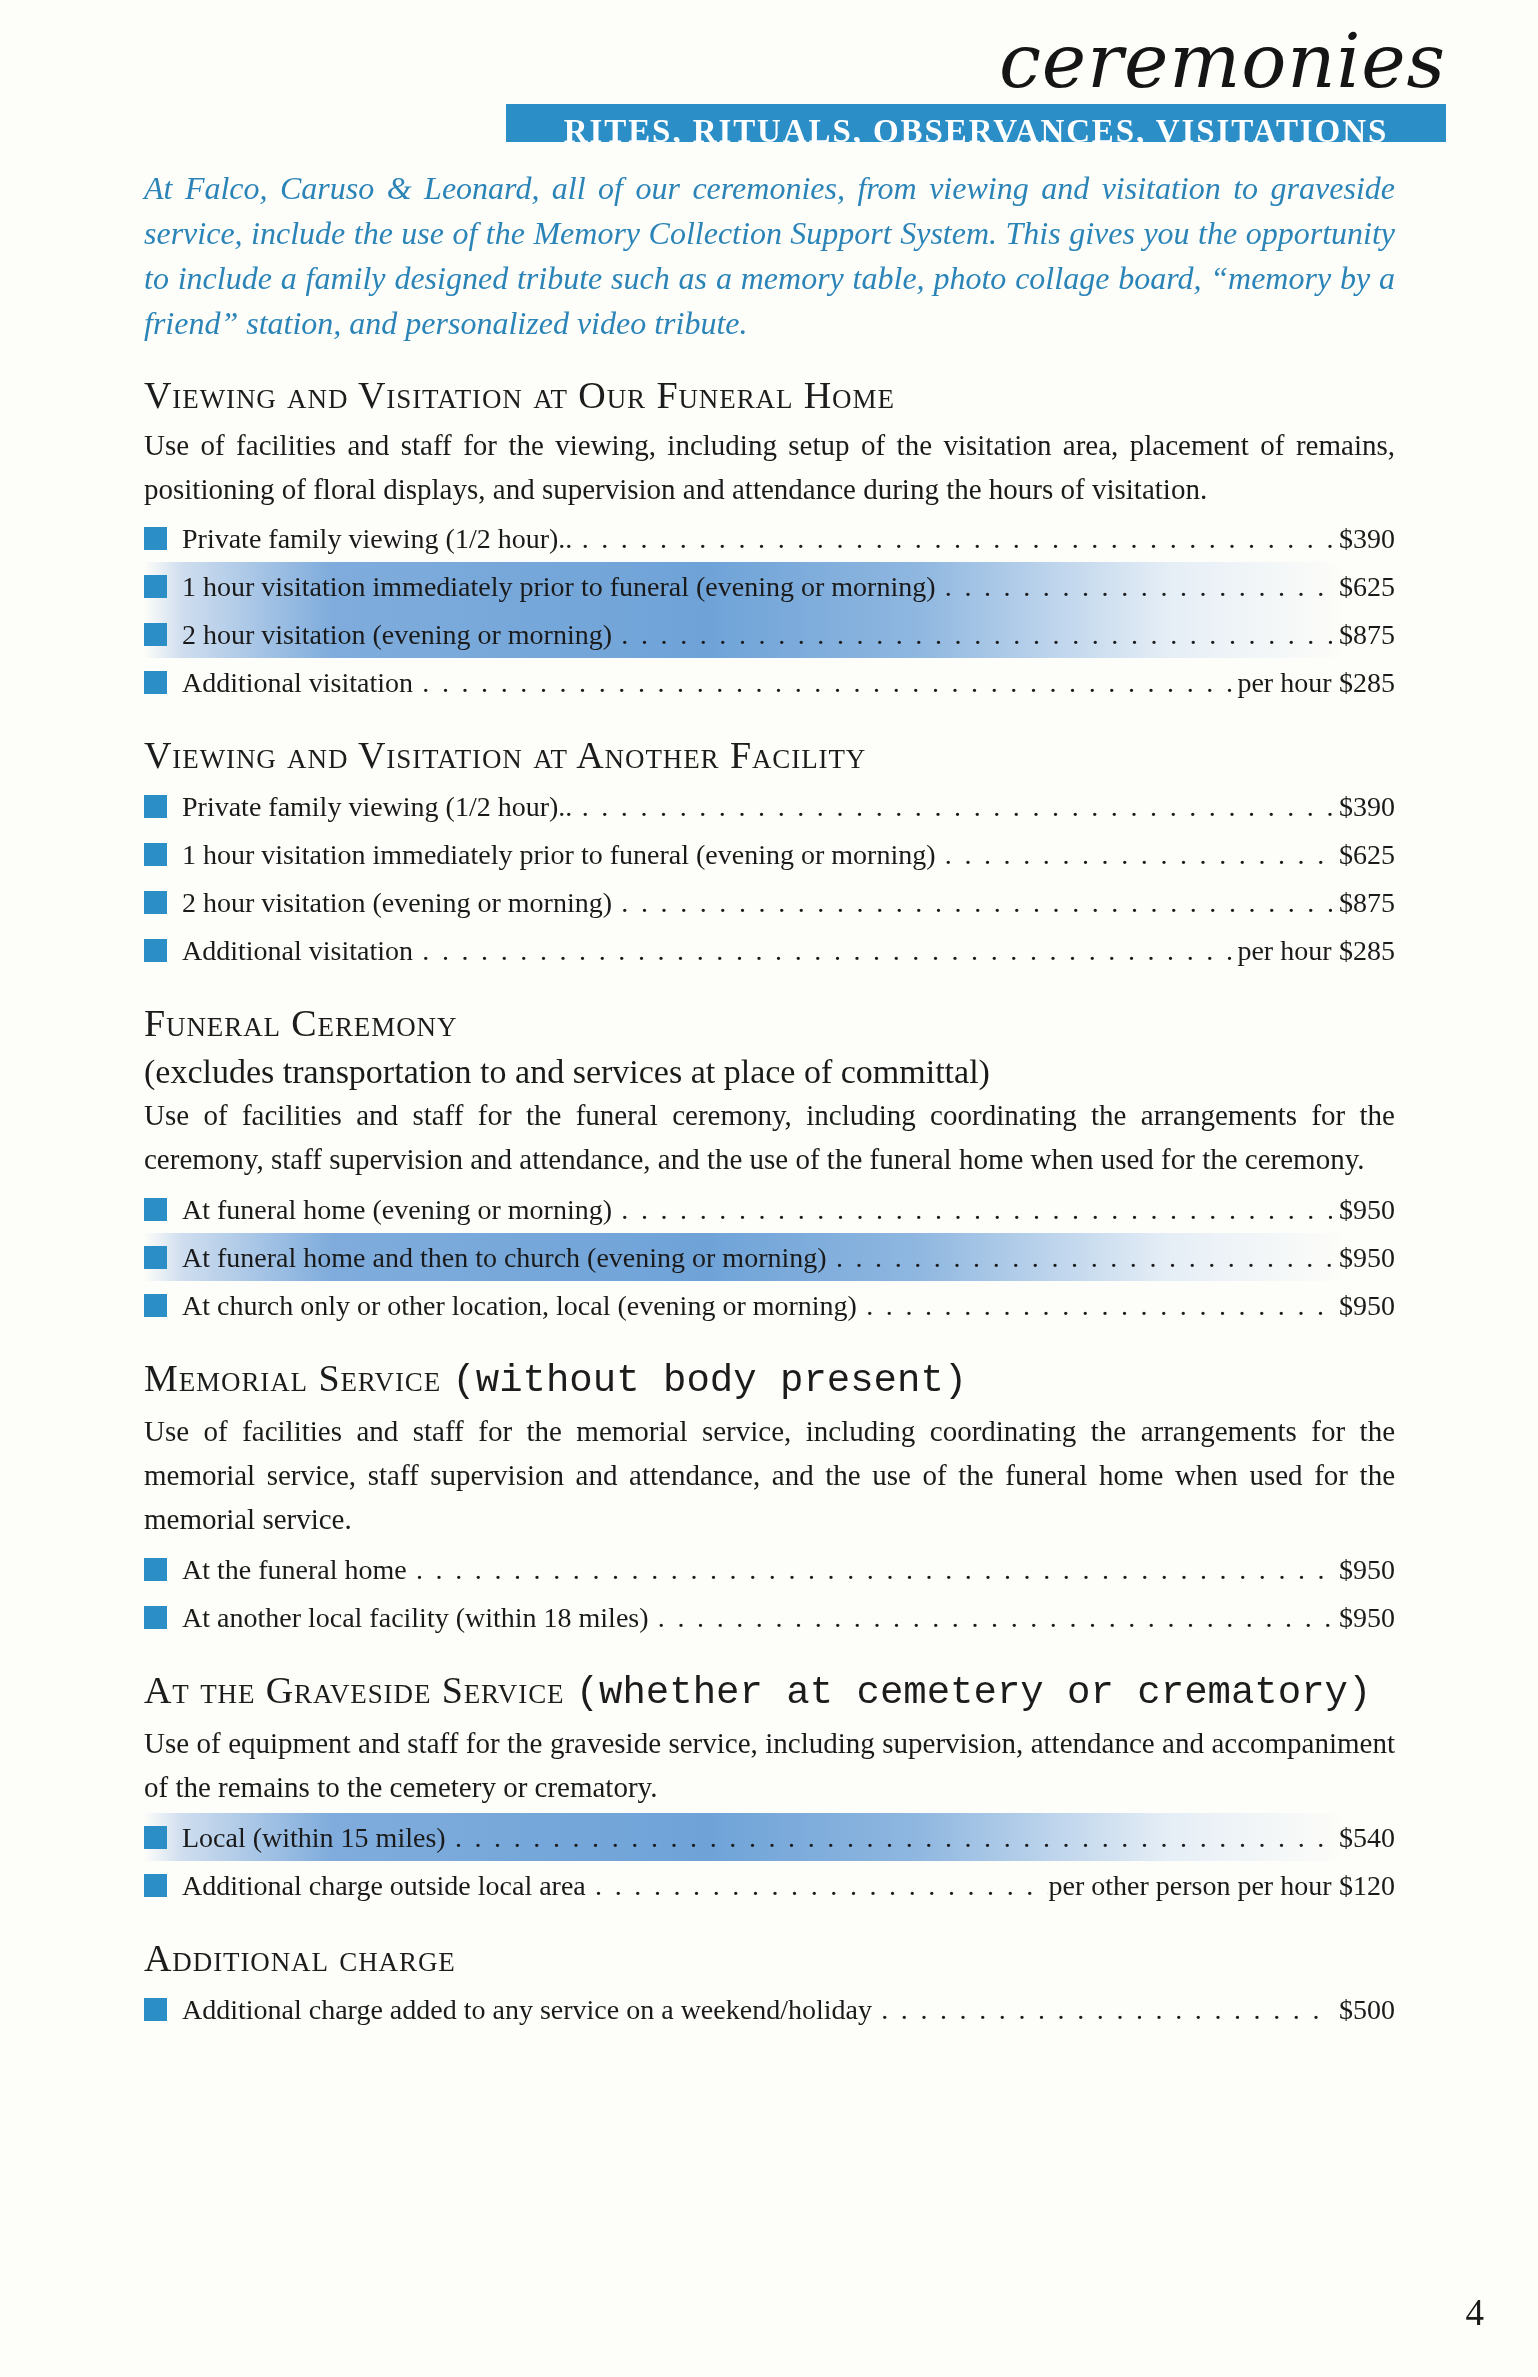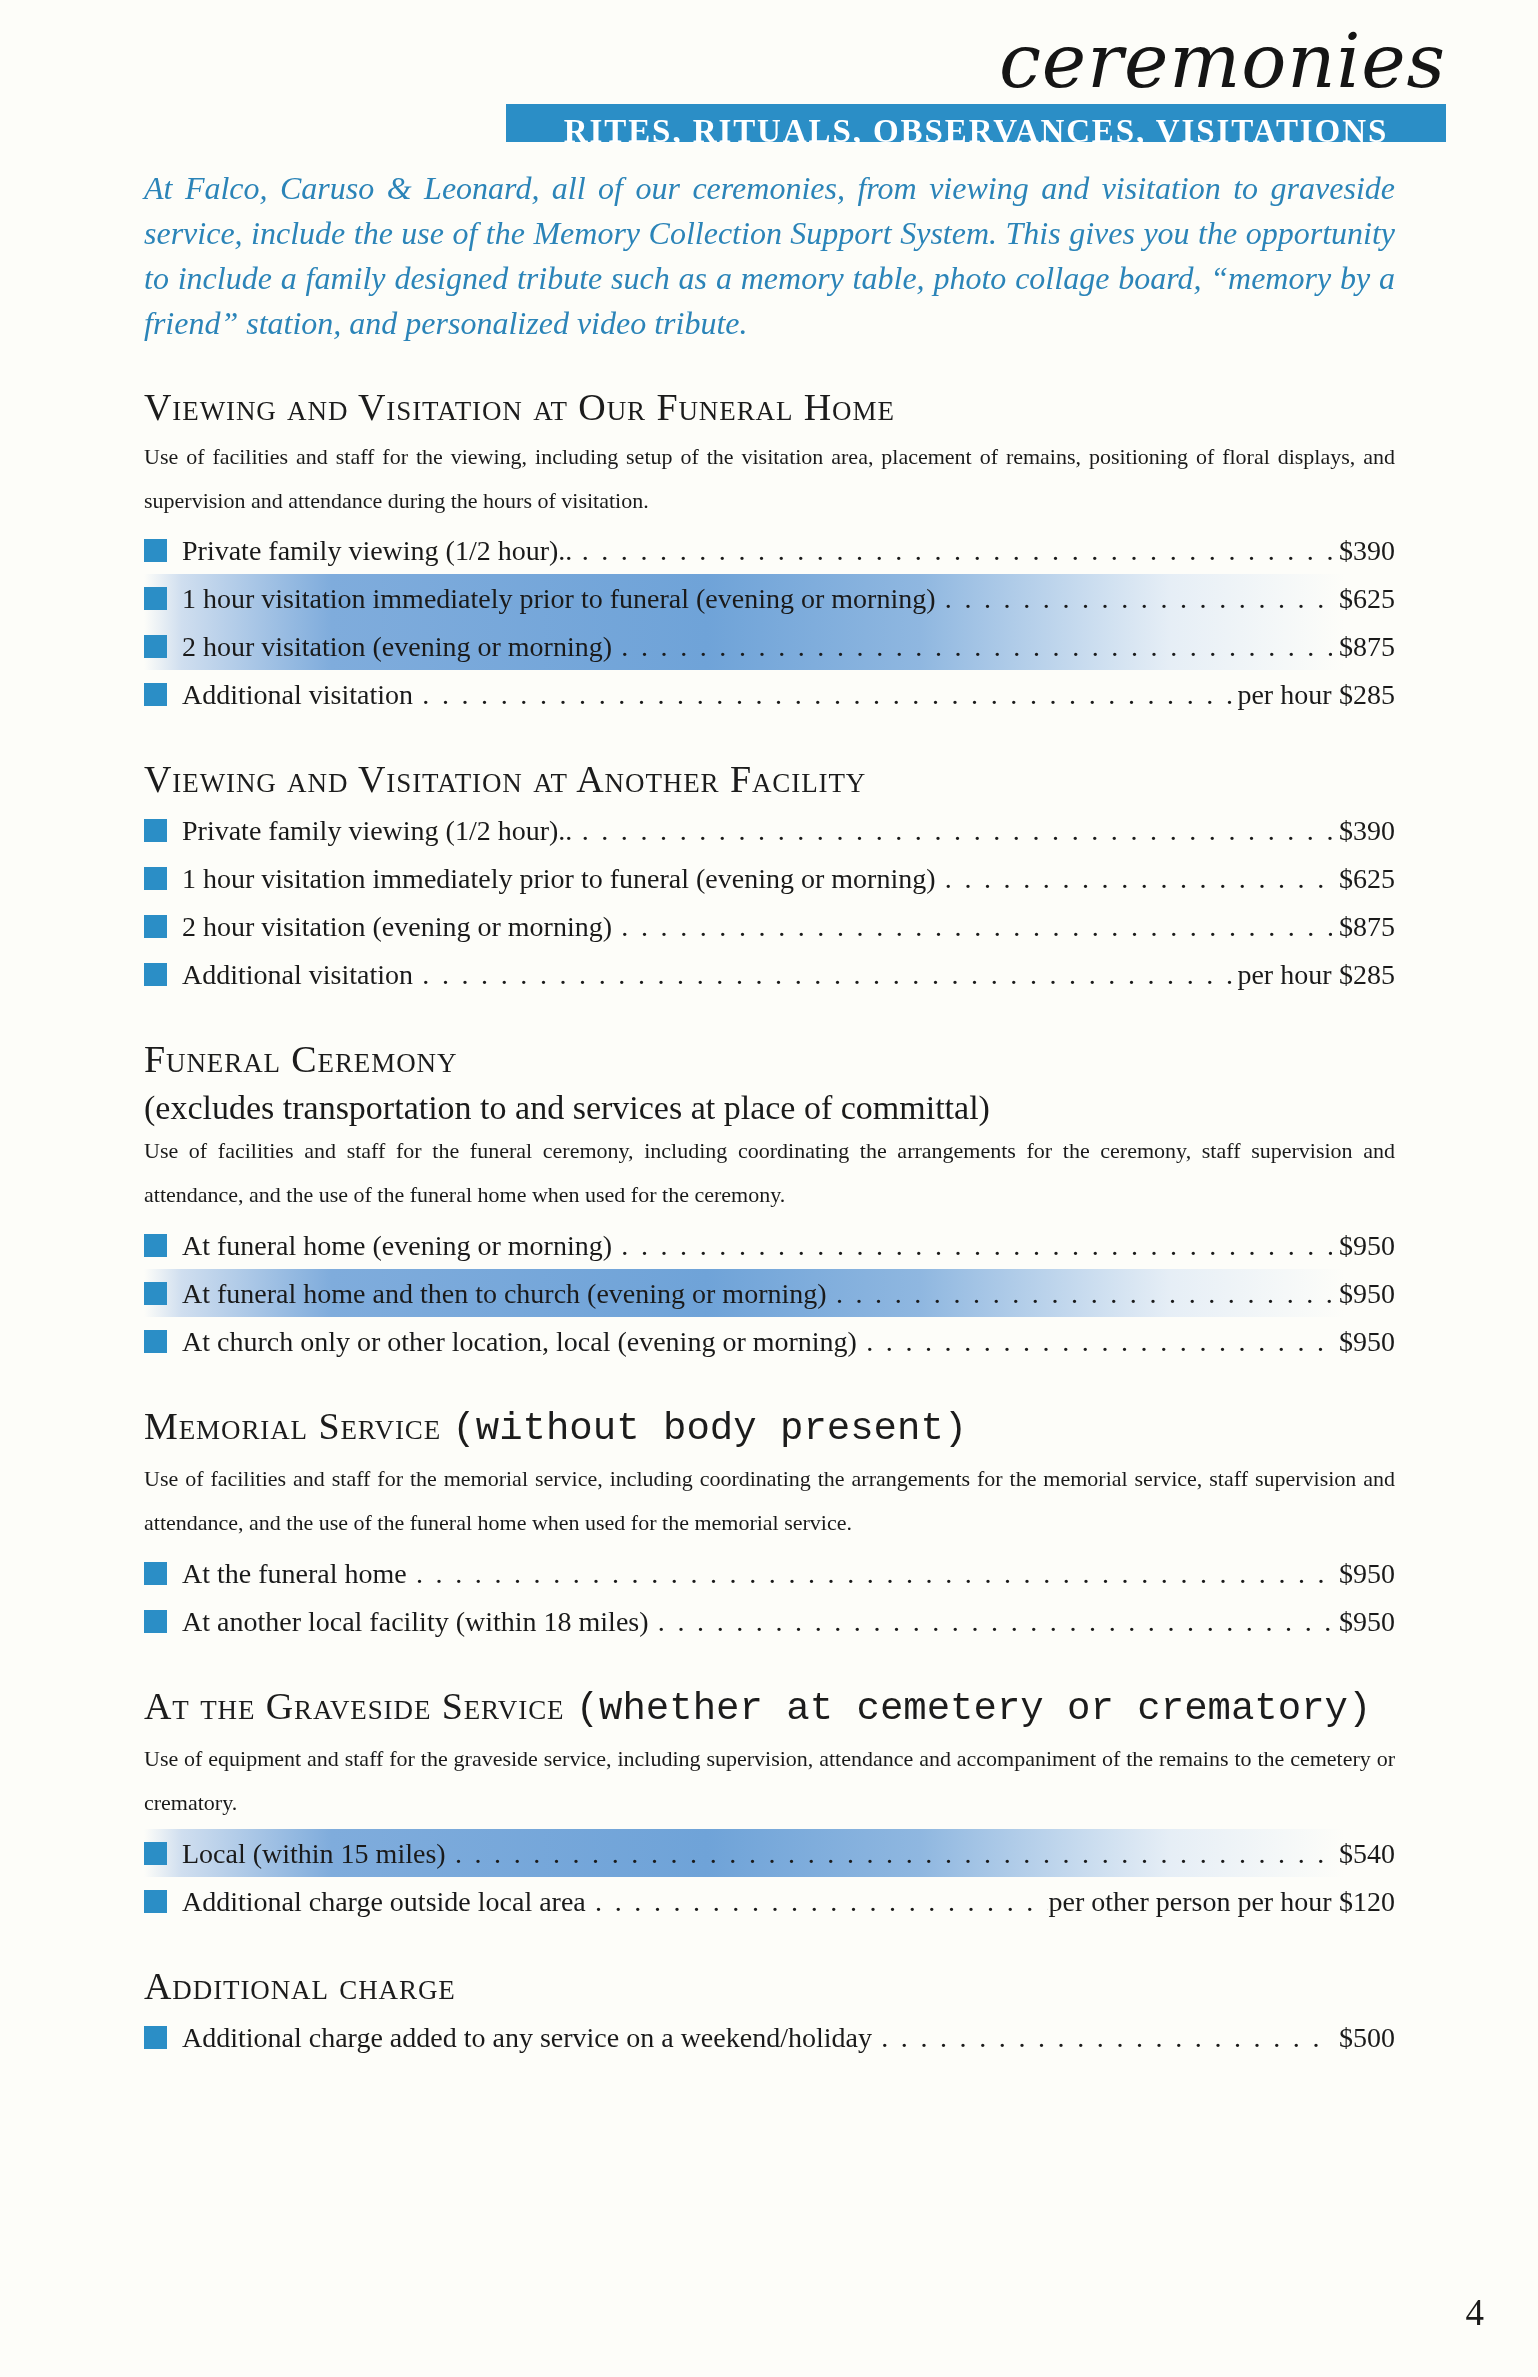--- a/index.html
+++ b/index.html
@@ -16,26 +16,26 @@
 
   .masthead{padding-top:22px;text-align:right;margin-right:-51px;}
   .script-title{font-family:"DejaVu Serif","Liberation Serif",serif;font-style:italic;font-size:75px;line-height:1.05;color:#151515;letter-spacing:0.9px;}
   .banner{width:940px;margin-left:auto;margin-right:-51px;margin-top:3.7px;height:38px;line-height:54px;
           background:var(--banner-blue);color:#ffffff;text-align:center;
           font-weight:bold;font-size:33px;letter-spacing:1.9px;}
 
   .intro{margin:24px 0 0 0;font-style:italic;color:var(--intro-blue);
          font-size:32px;line-height:45px;text-align:justify;}
 
-  .section{margin-top:40px;}
+  .section{margin-top:28px;}
   h2{margin:0 0 5.6px 0;font-weight:normal;font-variant:small-caps;font-size:38px;line-height:1.12;
      letter-spacing:0.9px;color:#1c1c1c;}
   h2 .note{font-variant:normal;font-size:39px;letter-spacing:0;margin-left:11.2px;font-family:Liberation Mono, monospace;}
   .subtitle{margin:0 0 1.9px 0;font-size:34px;line-height:41px;}
-  .desc{margin:0 0 3.7px 0;font-size:22px;line-height:44px;text-align:justify;font-family:Liberation Serif, serif;}
+  .desc{margin:0 0 3.7px 0;font-size:29px;line-height:44px;text-align:justify;font-family:Liberation Serif, serif;}
 
   .row{display:flex;align-items:flex-start;font-size:28px;line-height:35px;padding:6.5px 0;}
   .bullet{flex:0 0 auto;width:23px;height:23px;background:var(--bullet-blue);margin-right:15px;align-self:center;}
   .label{flex:0 0 auto;white-space:nowrap;}
   .dots{flex:1 1 auto;overflow:hidden;white-space:nowrap;margin-left:9.3px;min-width:15px;}
   .dots::after{content:". . . . . . . . . . . . . . . . . . . . . . . . . . . . . . . . . . . . . . . . . . . . . . . . . . . . . . . . . . . . . . . . . . . . . . . .";letter-spacing:2.8px;}
   .suffix{flex:0 0 auto;white-space:nowrap;}
   .price{flex:0 0 auto;white-space:nowrap;margin-left:7.5px;}
 
   .hl, .band{background:linear-gradient(90deg,

